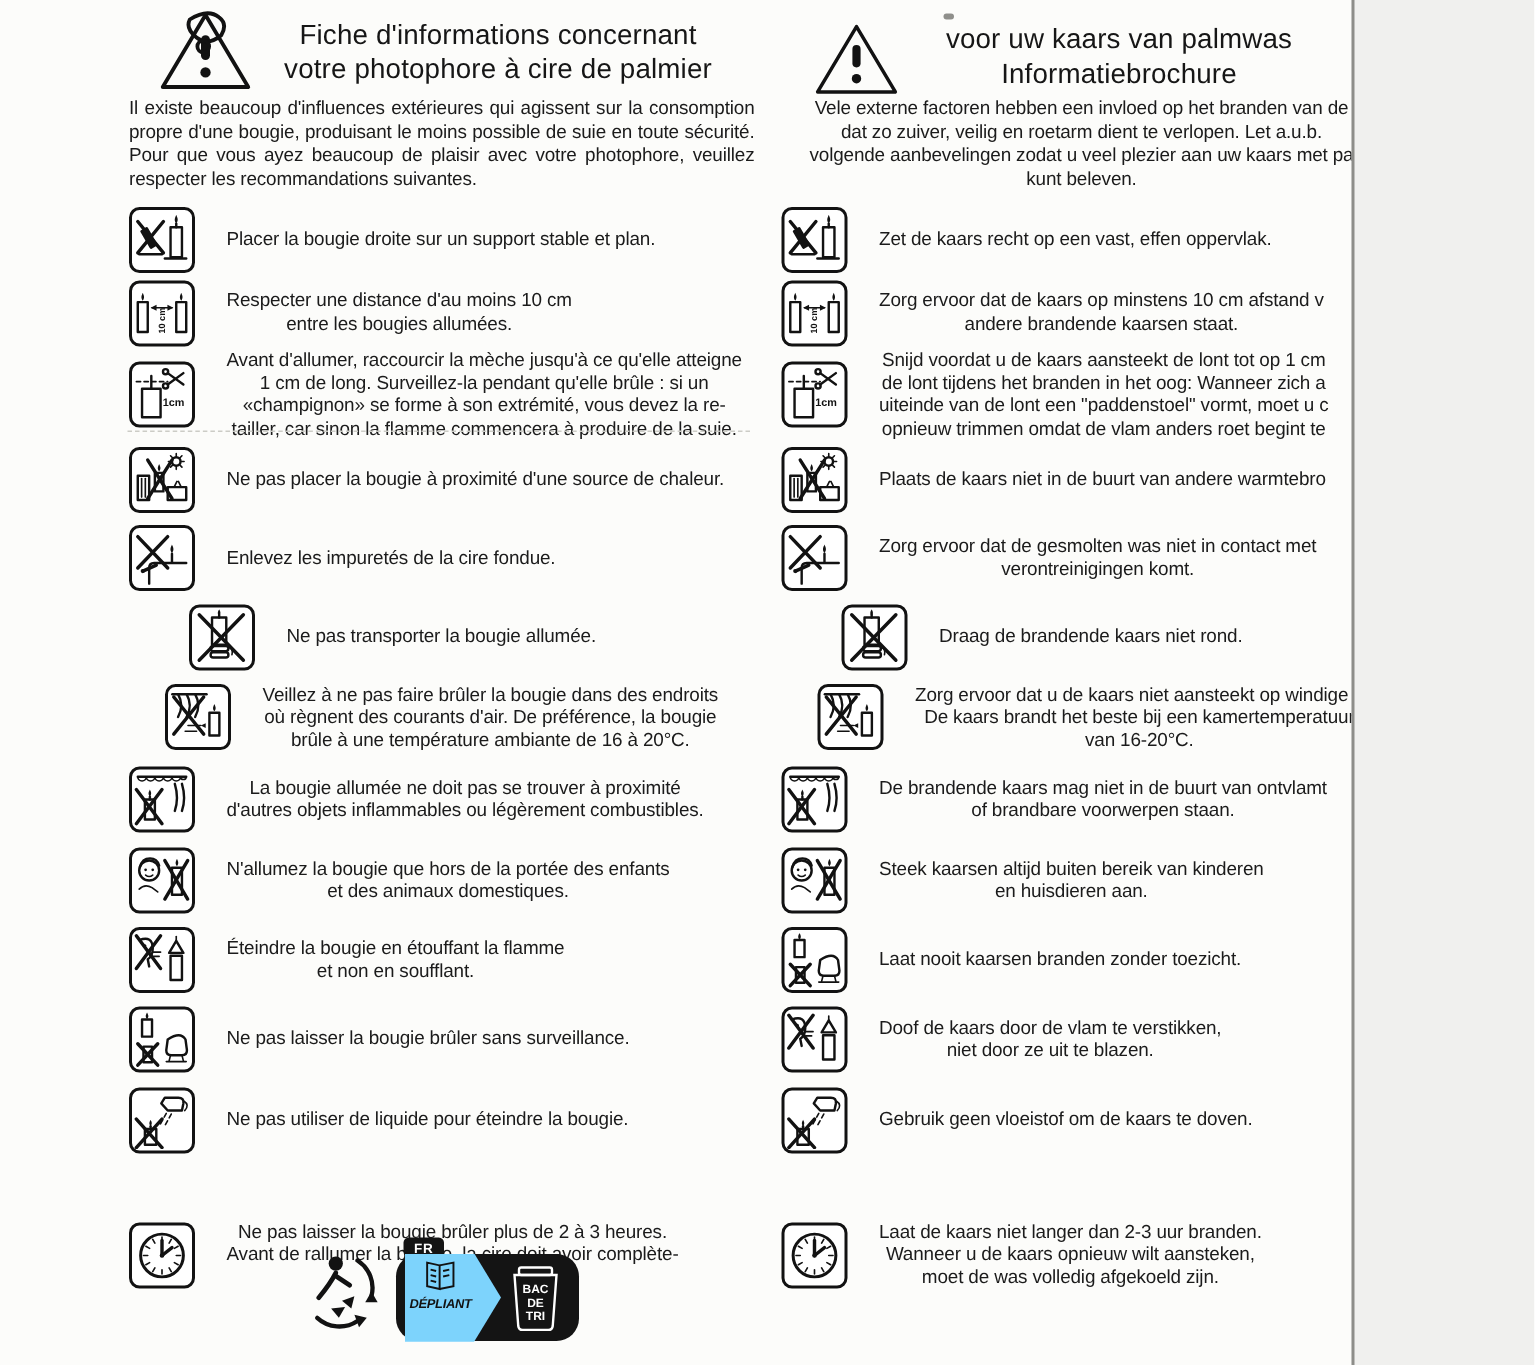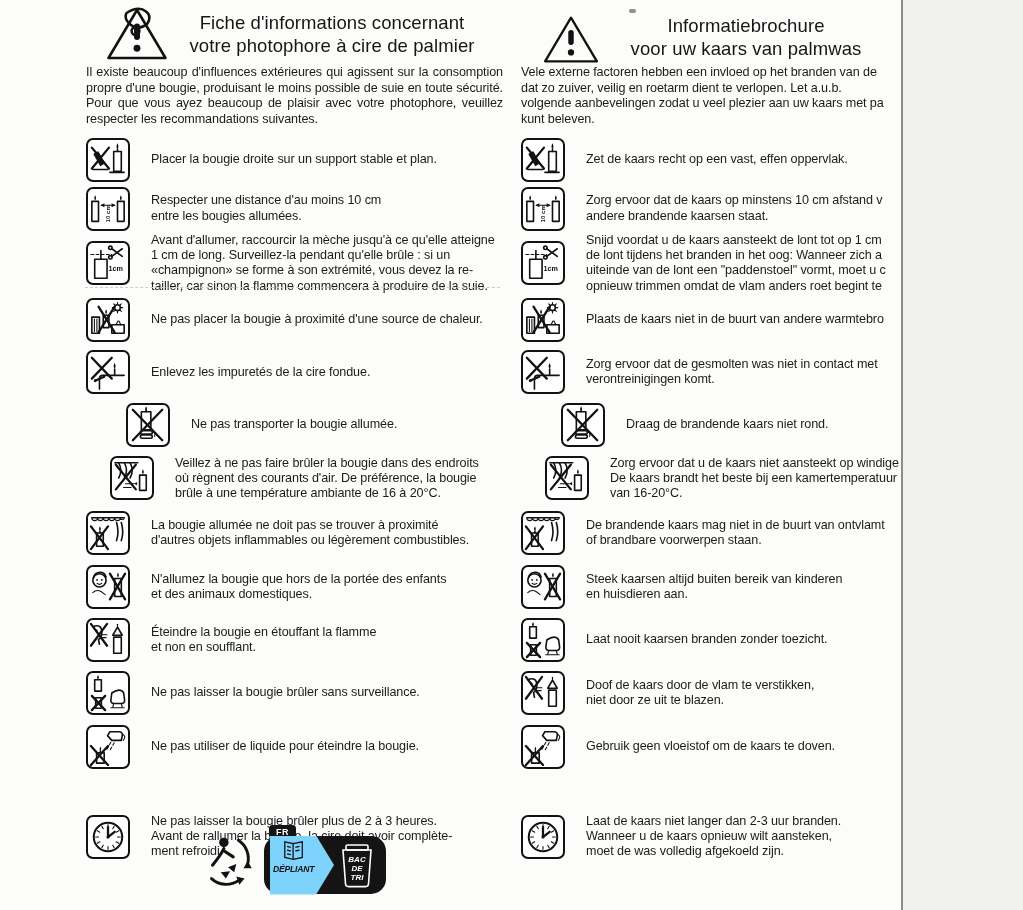--- a/index.html
+++ b/index.html
@@ -49,21 +49,21 @@
   .row:nth-child(13) { min-height:50px;margin-top:38px; }
 
   .pic {
     flex:0 0 44px; width:44px; height:44px; background:#fff;
     border:2.4px solid #121212; border-radius:7px;
     display:flex; align-items:center; justify-content:center;
   }
   .pic svg { width:38px; height:38px; display:block; }
   .rtext {
     font-size:12.6px; line-height:15.2px; white-space:pre-line;
-    letter-spacing:-.1px; color:#1b1b1b;
+    letter-spacing:-.1px; color:#1b1b1b;text-align:center;
   }
 
   
   .ps path, .ps rect, .ps circle, .ps line, .ps ellipse {
     stroke:#121212; stroke-width:1.7; fill:none;
     stroke-linecap:round; stroke-linejoin:round;
   }
   .ps .f { fill:#121212; stroke:none; }
   .ps .x { stroke:#121212; stroke-width:2.4; fill:none; }
   .ps .thin { stroke-width:1.15; }
@@ -86,21 +86,21 @@
   }
   .pentagon {
     width:64px; height:59px; background:#7dd3fc;
     clip-path:polygon(0 0,72% 0,100% 50%,72% 100%,0 100%);
     display:flex; flex-direction:column; align-items:flex-start;
     padding:2px 0 2px 3px;
   }
   .leaflet-ic { width:24px; height:26px; margin-left:9px; }
   .leaflet-ic path, .leaflet-ic rect, .leaflet-ic line { stroke:#121212; stroke-width:1.4; fill:none; }
   .depliant { font-size:8.6px; font-weight:bold; color:#121212; letter-spacing:-.2px; font-style:italic; }
-  .bin-wrap { margin-left:2px;font-style:italic; }
+  .bin-wrap { margin-left:2px; }
   .bin-wrap svg { width:42px; height:46px; display:block; }
   .bin-wrap path, .bin-wrap rect { stroke:#ffffff; stroke-width:1.6; fill:none; }
   .bin-wrap text { fill:#ffffff; font-family:"Liberation Sans",sans-serif; font-weight:bold; font-size:8px; text-anchor:middle; }
 </style>
 </head>
 <body>
 
 <svg width="0" height="0" style="position:absolute" class="ps" aria-hidden="true">
   <defs>
     <symbol id="sym-warning" viewBox="0 0 44 40">
@@ -268,24 +268,24 @@
     <div>votre photophore à cire de palmier</div>
   </div>
   <div class="intro justify" style="left:86px; top:65px; width:417px;">Il existe beaucoup d'influences extérieures qui agissent sur la consomption propre d'une bougie, produisant le moins possible de suie en toute sécurité. Pour que vous ayez beaucoup de plaisir avec votre photophore, veuillez respecter les recommandations suivantes.</div>
 
   <div class="warn-triangle" style="left:541px; top:12px; width:60px; height:55px;">
     <svg class="ps" viewBox="0 0 44 40" width="60" height="55">
         <use href="#sym-warning"></use>
       </svg>
   </div>
   <div class="title" style="left:598px; top:14px; width:296px;">
+    <div>voor uw kaars van palmwas</div>
     <div>Informatiebrochure</div>
-    <div>voor uw kaars van palmwas</div>
-  </div>
-  <div class="intro" style="left:521px; top:65px; width:400px;">Vele externe factoren hebben een invloed op het branden van de
+  </div>
+  <div class="intro" style="left:521px; top:65px; width:400px;text-align:center;">Vele externe factoren hebben een invloed op het branden van de
 dat zo zuiver, veilig en roetarm dient te verlopen. Let a.u.b.
 volgende aanbevelingen zodat u veel plezier aan uw kaars met pa
 kunt beleven.</div>
 
   <div class="col" style="left:86px; width:418px;">
     <div class="row">
       <span class="pic">
           <svg class="ps">
             <use href="#sym-stable"></use>
           </svg>

